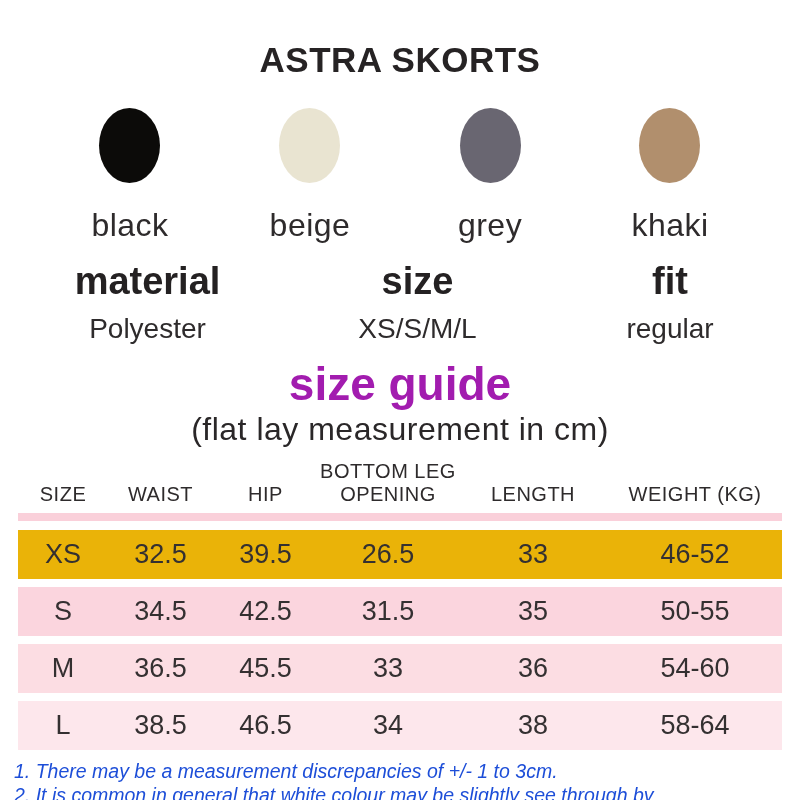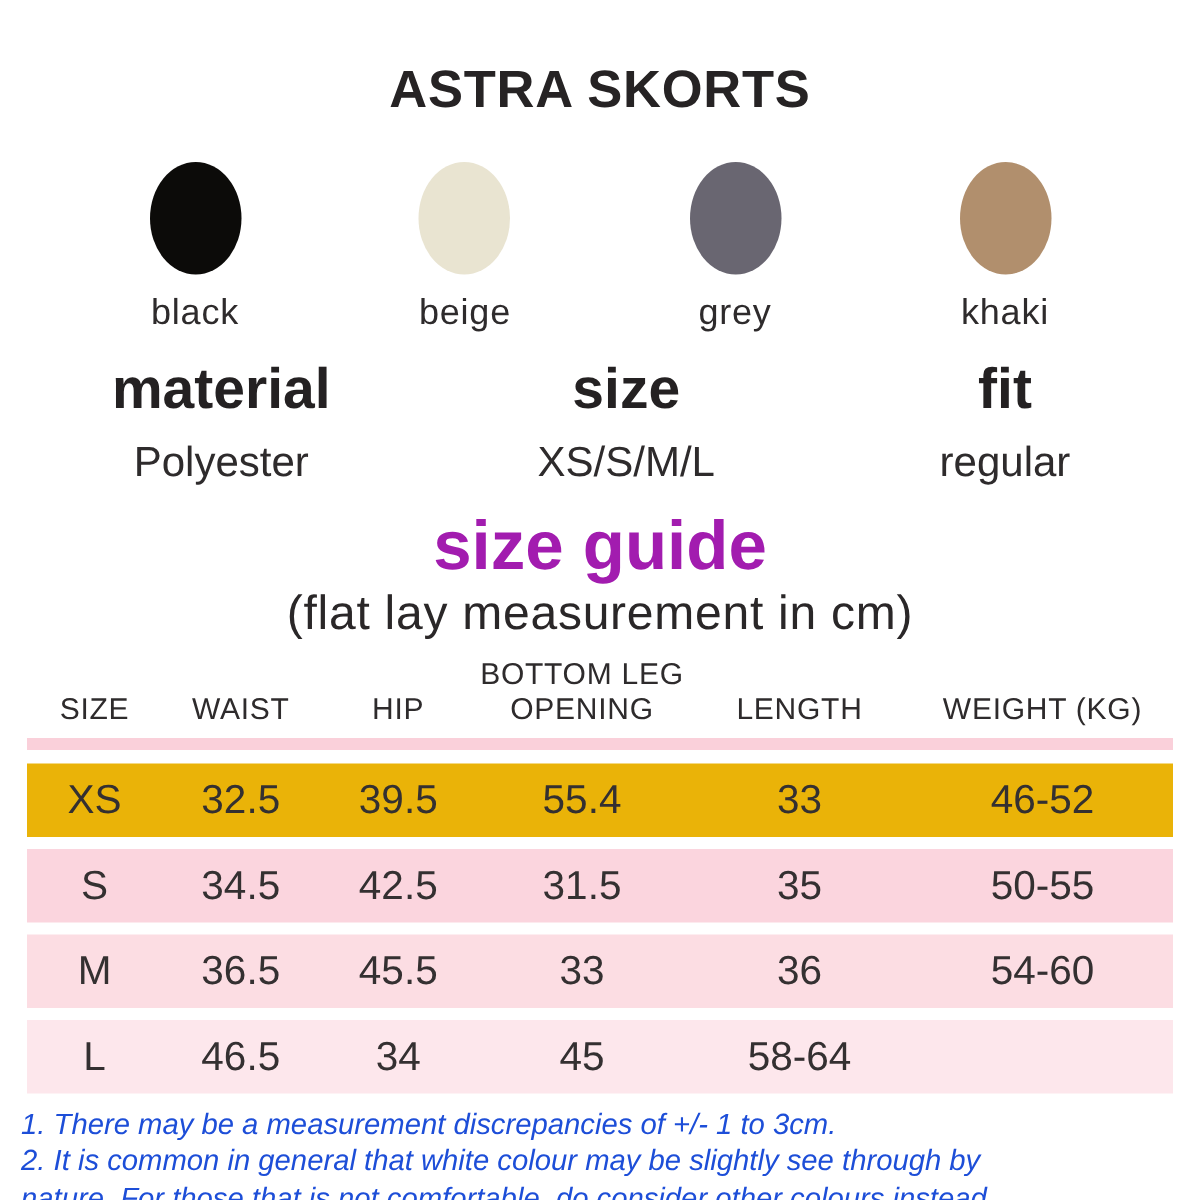--- a/index.html
+++ b/index.html
@@ -29,22 +29,22 @@
     display: grid;
     grid-template-columns: repeat(4, 1fr);
     justify-items: center;
   }
   .swatch-item { display: flex; flex-direction: column; align-items: center; }
   .swatch-dot {
     width: 61px; height: 75px;
     border-radius: 50%;
   }
   .swatch-label {
-    margin-top: 12px;
-    font-size: 24px;
+    margin-top: 24px;
+    font-size: 32px;
     letter-spacing: 0.5px;
     color: #2e2b2c;
   }
 
   
   .attributes {
     width: 770px;
     margin: 16px auto 0;
     display: flex;
     align-items: flex-end;
@@ -191,21 +191,21 @@
       <div class="header-cell">LENGTH</div>
       <div class="header-cell">WEIGHT (KG)</div>
     </div>
 
     <div class="accent-bar" style="background: rgb(250, 208, 218);"></div>
 
     <div class="grid-row data-row" style="background: #eab308;">
       <div class="data-cell">XS</div>
       <div class="data-cell">32.5</div>
       <div class="data-cell">39.5</div>
-      <div class="data-cell">55.4</div>
+      <div class="data-cell">26.5</div>
       <div class="data-cell">33</div>
       <div class="data-cell">46-52</div>
     </div>
 
     <div class="grid-row data-row" style="background: rgb(251, 213, 222);">
       <div class="data-cell">S</div>
       <div class="data-cell">34.5</div>
       <div class="data-cell">42.5</div>
       <div class="data-cell">31.5</div>
       <div class="data-cell">35</div>
@@ -216,23 +216,24 @@
       <div class="data-cell">M</div>
       <div class="data-cell">36.5</div>
       <div class="data-cell">45.5</div>
       <div class="data-cell">33</div>
       <div class="data-cell">36</div>
       <div class="data-cell">54-60</div>
     </div>
 
     <div class="grid-row data-row" style="background: rgb(253, 231, 236);">
       <div class="data-cell">L</div>
+      <div class="data-cell">38.5</div>
       <div class="data-cell">46.5</div>
       <div class="data-cell">34</div>
-      <div class="data-cell">45</div>
+      <div class="data-cell">38</div>
       <div class="data-cell">58-64</div>
     </div>
 
   </div>
 
   <div class="notes">
     <div>1. There may be a measurement discrepancies of +/- 1 to 3cm.</div>
     <div>2. It is common in general that white colour may be slightly see through by nature. For those that is not comfortable, do consider other colours instead.</div>
   </div>
 

